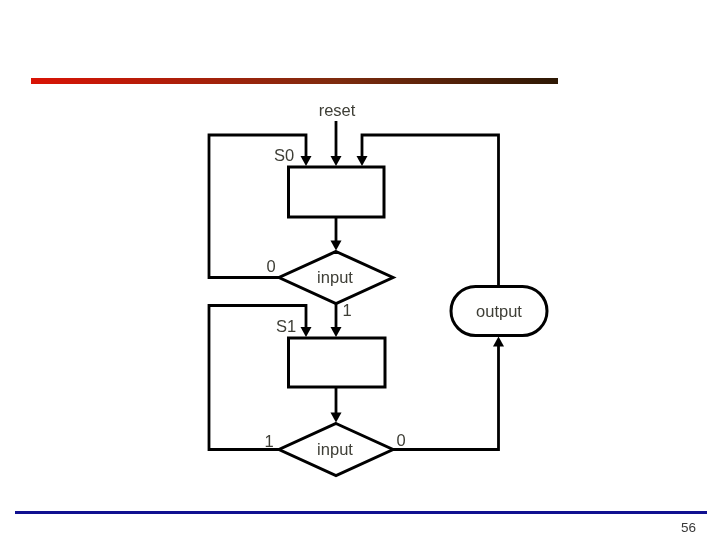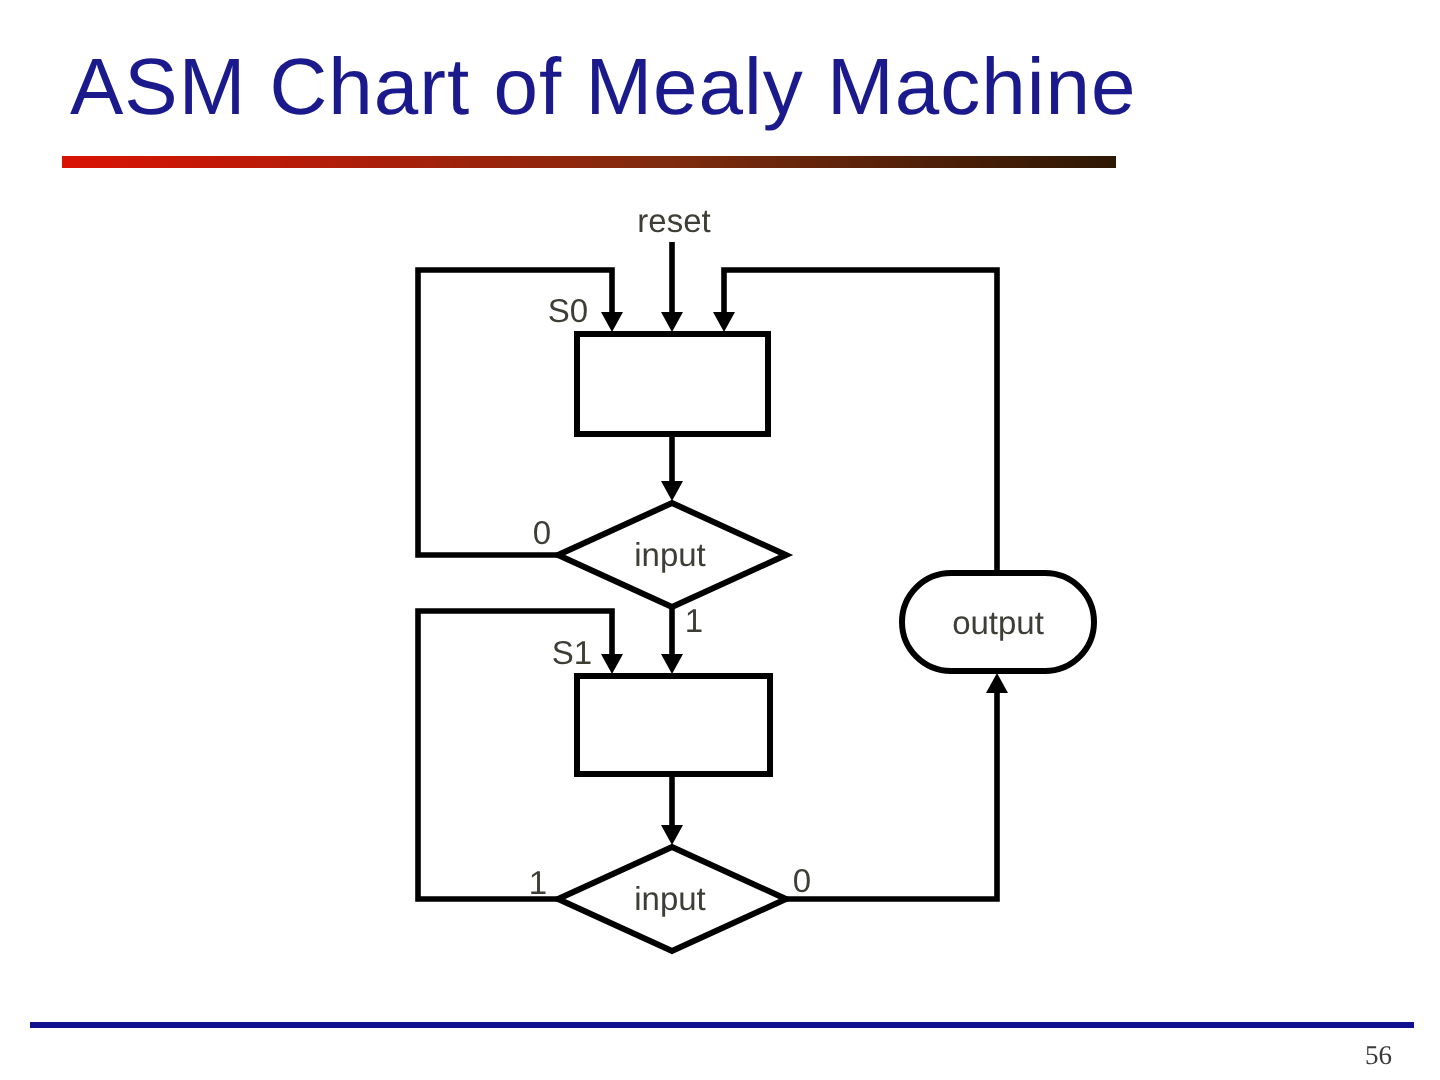--- a/index.html
+++ b/index.html
@@ -71,29 +71,27 @@
     width: 692px;
     height: 3px;
     background: var(--footer-line);
   }
   .page-number {
     position: absolute;
     top: 520px;
     right: 24px;
     font-size: 13.5px;
     color: var(--page-number-color);
-    font-family: Liberation Serif, serif;
   }
 </style>
 </head>
 <body>
 
 <div class="slide">
 
-  <h1 class="title">ASM Chart of Mealy Machine</h1>
 
   <div class="accent-bar"></div>
 
   <svg class="diagram" width="720" height="540" viewBox="0 0 720 540">
 
     <g>
       <path d="M336 121 V158"></path>
       <path d="M280 277.5 H209 V135 H306 V158"></path>
       <path d="M498.5 287 V135 H362 V158"></path>
       <path d="M393 449.5 H498.5 V345"></path>

